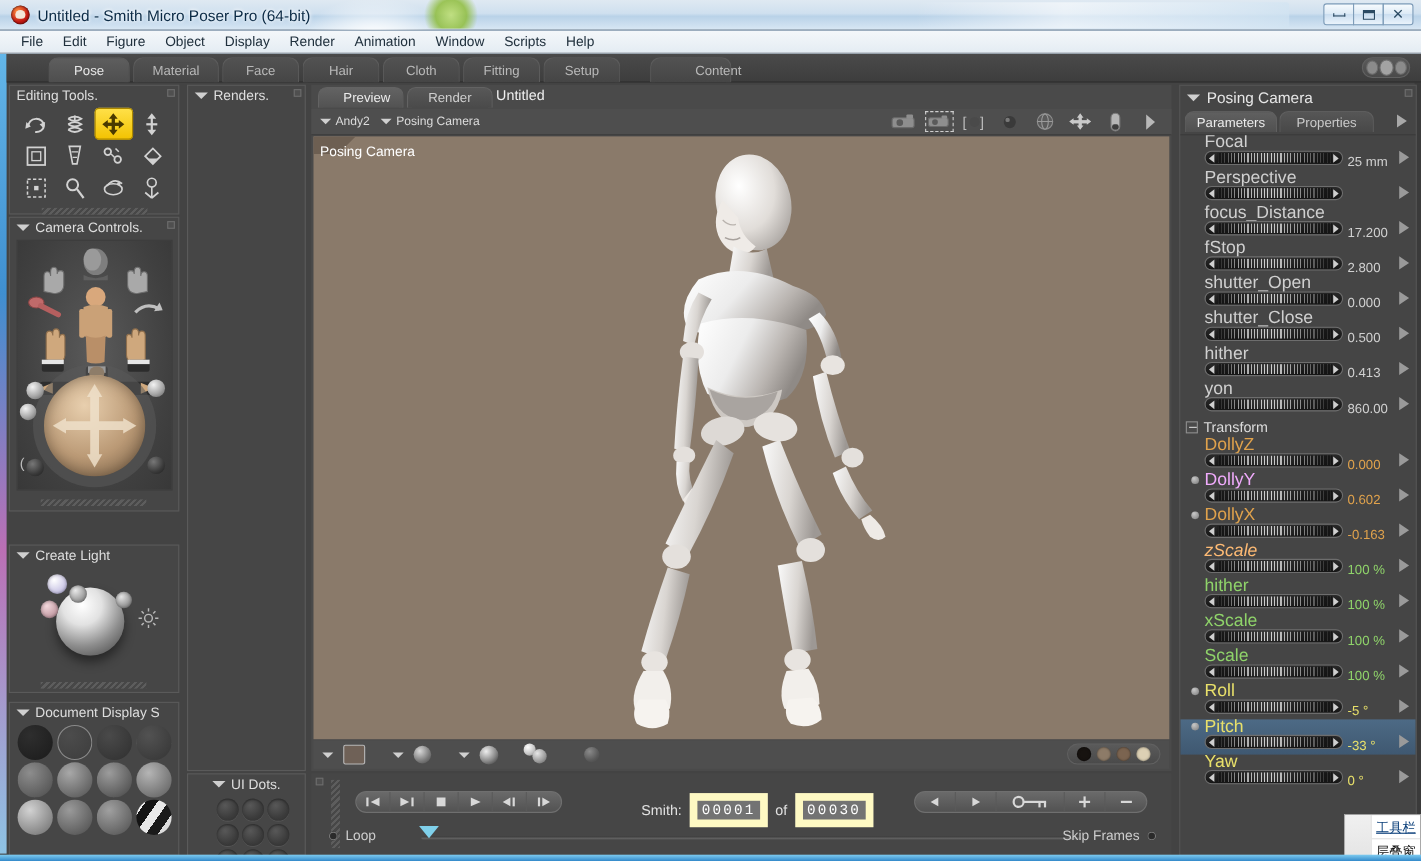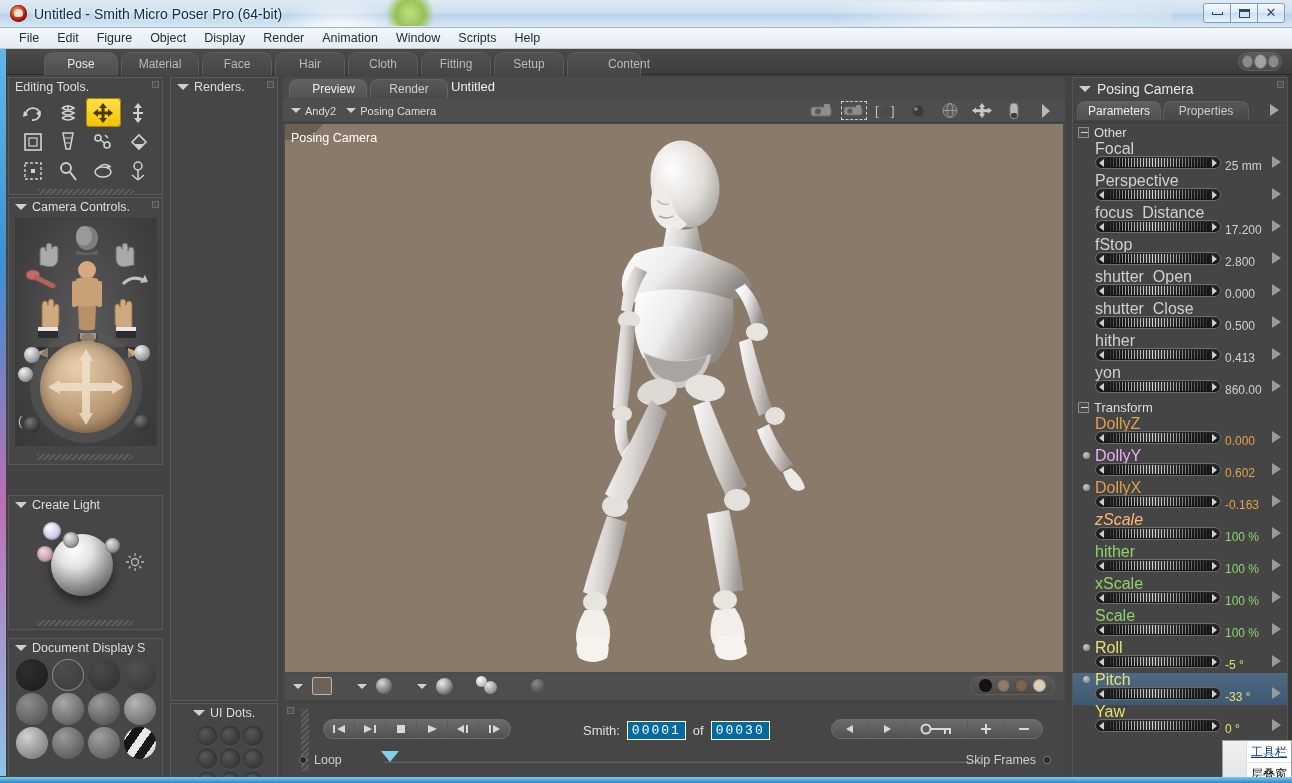--- a/index.html
+++ b/index.html
@@ -149,21 +149,21 @@
 
   
   #animation-bar { position:absolute; left:283px; top:703px; width:782px; height:75px; background:#464646; }
   .transport { position:absolute; left:40px; top:16px; height:20px; display:flex;
      background:linear-gradient(180deg,#6a6a6a,#525252); border:1px solid #6f6f6f; border-radius:10px; overflow:hidden;}
   .tbtn { width:31px; height:18px; display:flex; align-items:center; justify-content:center;
      border-right:1px solid #5a5a5a; }
   .tbtn:last-child{ border-right:none; }
   .framearea { position:absolute; left:300px; top:18px; display:flex; align-items:center; gap:7px;
      color:#e0e0e0; font-size:13px; }
-  .lcd { background:#0369a1; border:1px solid #fef9c3; color:#fff; font-family:"Liberation Mono",monospace;
+  .lcd { background:#737373; border:7px solid #fef9c3; color:#fff; font-family:"Liberation Mono",monospace;
      font-size:13px; letter-spacing:2px; padding:1px 4px; }
   .keyctrls { position:absolute; right:22px; top:16px; height:20px; display:flex;
      background:linear-gradient(180deg,#6a6a6a,#525252); border:1px solid #6f6f6f; border-radius:10px; overflow:hidden;}
   .kbtn { width:37px; height:18px; display:flex; align-items:center; justify-content:center; border-right:1px solid #5a5a5a;}
   .kbtn:last-child{border-right:none;}
   .looprow { position:absolute; left:16px; top:50px; display:flex; align-items:center; gap:7px; color:#cdcdcd; font-size:12.5px;}
   .radio { width:8px;height:8px;border-radius:50%;background:#2a2a2a;box-shadow:inset 0 0 0 1px #787878;}
   .scrub { position:absolute; left:100px; top:57px; width:600px; height:3px;
      background:linear-gradient(180deg,#3a3a3a,#6a6a6a); border-radius:2px;}
   .scrubhandle { position:absolute; left:98px; top:48px; width:0;height:0;
@@ -261,21 +261,21 @@
   <div class="scroll-right"></div>
 
   <div class="roomtabs" id="roomtabs">
       <div class="rtab active" style="left: 38px; width: 74px;">Pose</div>
       <div class="rtab" style="left: 115px; width: 78px;">Material</div>
       <div class="rtab" style="left: 196px; width: 70px;">Face</div>
       <div class="rtab" style="left: 269px; width: 70px;">Hair</div>
       <div class="rtab" style="left: 342px; width: 70px;">Cloth</div>
       <div class="rtab" style="left: 415px; width: 70px;">Fitting</div>
       <div class="rtab" style="left: 488px; width: 70px;">Setup</div>
-      <div class="rtab" style="left: 561px; width: 74px; padding-left: 40px;">Content</div>
+      <div class="rtab" style="left: 585px; width: 74px; padding-left: 40px;">Content</div>
     </div>
   <div class="eyeicon">
     <div class="eyeball"></div>
     <div class="eyeball mid"></div>
     <div class="eyeball"></div>
   </div>
 
   <div class="panel" id="editing-tools">
     <div class="panelhdr">
       <span>Editing Tools.</span>
@@ -778,24 +778,20 @@
     <div class="pp-tabs" id="pptabs">
       <div class="pp-arrow">
         <svg width="13" height="16">
             <path d="M2 2 L11 8 L2 14 z" fill="#a8a8a8"></path>
           </svg>
       </div>
     <div class="pptab active" style="left: 4px; width: 84px;">Parameters</div>
         <div class="pptab" style="left: 90px; width: 86px;">Properties</div>
       </div>
     <div class="pp-body" id="ppbody">
-        <div class="grouphdr">
-          <div class="minusbox"></div>
-          <span>Other</span>
-        </div>
         <div class="dialrow">
           <div class="dname" style="color: rgb(208, 208, 208);">Focal</div>
           <div class="dial">
             <div class="dialarr la"></div>
             <div class="dialticks"></div>
             <div class="dialshade"></div>
             <div class="dialarr ra"></div>
           </div>
           <div class="dval" style="color: rgb(208, 208, 208);">25 mm</div>
           <div class="dexp"></div>

